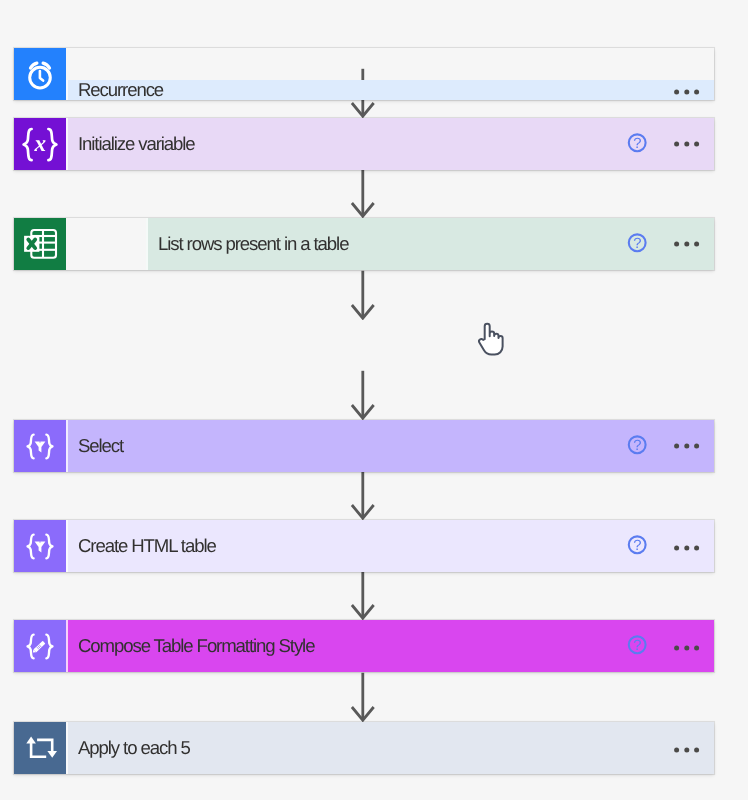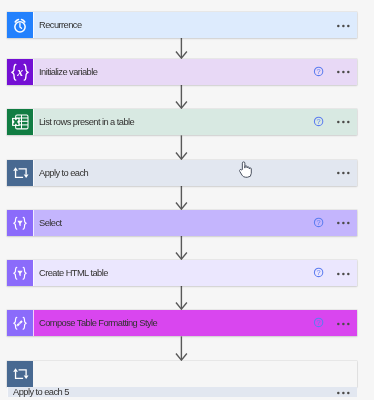--- a/index.html
+++ b/index.html
@@ -54,21 +54,21 @@
       </svg></div>
   <div class="arrow" style="top: 285.3px;"><svg width="14" height="25" viewBox="0 0 14 25">
         <path d="M6.4 0.4 L6.4 23.1" fill="none" stroke="#595959" stroke-width="1.4"></path>
         <path d="M0.95 17.5 L6.4 24.1 L11.85 17.5" fill="none" stroke="#595959" stroke-width="1.4" stroke-linecap="butt" stroke-linejoin="miter"></path>
       </svg></div>
   <div class="arrow" style="top: 336px;"><svg width="14" height="25" viewBox="0 0 14 25">
         <path d="M6.4 0.4 L6.4 23.1" fill="none" stroke="#595959" stroke-width="1.4"></path>
         <path d="M0.95 17.5 L6.4 24.1 L11.85 17.5" fill="none" stroke="#595959" stroke-width="1.4" stroke-linecap="butt" stroke-linejoin="miter"></path>
       </svg></div>
 
-  <div class="card" style="top: 12px;">
+  <div class="card" style="top: 24px; align-items: flex-end;">
     <div class="icon-sq" style="background: rgb(35, 129, 253);">
         <svg width="20" height="20" viewBox="0 0 20 20">
           <g fill="none" stroke="#fff" stroke-linecap="round">
             <circle cx="10" cy="11.8" r="5.15" stroke-width="1.5"></circle>
             <path d="M5.25 7.0 A5.1 5.1 0 0 1 8.45 4.55" stroke-width="1.6"></path>
             <path d="M14.75 7.0 A5.1 5.1 0 0 0 11.55 4.55" stroke-width="1.6"></path>
           </g>
           <path d="M9.95 8.5 L9.95 12.0 L11.55 13.3" fill="none" stroke="#fff" stroke-width="1.3" stroke-linecap="round" stroke-linejoin="round"></path>
         </svg>
       </div>
@@ -129,184 +129,157 @@
               <path d="M5.35 13.9 L17.7 13.9"></path>
             </g>
             <rect x="1.75" y="6.9" width="7.65" height="8.0" fill="#fff"></rect>
             <g stroke="#117d43" stroke-width="1.9" stroke-linecap="round">
               <path d="M3.85 8.75 L7.3 13.05"></path>
               <path d="M7.3 8.75 L3.85 13.05"></path>
             </g>
           </g>
         </svg>
       </div>
-    <div class="card-body" style="background: rgb(216, 233, 226);">
+    <div class="card-body" style="background: rgb(216, 233, 226); margin-left: 40px;">
       <span class="card-title">List rows present in a table</span>
       <div class="right-tools">
         <div class="help">
             <svg width="12" height="12" viewBox="0 0 12 12">
               <circle cx="6.6" cy="6.4" r="4.2" fill="none" stroke="#5b7cf0" stroke-width="1.05"></circle>
               <text x="6.65" y="9.1" font-family="Liberation Sans, sans-serif" font-size="7.4" fill="#5b7cf0" text-anchor="middle">?</text>
             </svg>
           </div>
         <div class="ell">
             <svg width="16" height="4" viewBox="0 0 16 4">
               <circle cx="2.3" cy="2" r="1.25" fill="#4b4a48"></circle>
               <circle cx="7.4" cy="2" r="1.25" fill="#4b4a48"></circle>
               <circle cx="12.3" cy="2" r="1.25" fill="#4b4a48"></circle>
             </svg>
           </div>
       </div>
     </div>
   </div>
 
-  <div class="card" style="top: 159.6px;">
+
+  <div class="card" style="top: 209.8px;">
+    <div class="icon-sq" style="background: rgb(139, 107, 251);">
+        <svg width="20" height="20" viewBox="0 0 20 20">
+          <g transform="translate(10,10) scale(0.76) translate(-10,-10)">
+            <g fill="none" stroke="#fff" stroke-width="1.55" stroke-linecap="round" stroke-linejoin="round">
+              <path d="M5.8 2.5 C3.7 2.5 4.3 6.1 3.85 8.3 C3.6 9.4 2.6 10.0 1.8 10.3 C2.6 10.6 3.6 11.2 3.85 12.3 C4.3 14.5 3.7 18.1 5.8 18.1"></path>
+              <path d="M14.2 2.5 C16.3 2.5 15.7 6.1 16.15 8.3 C16.4 9.4 17.4 10.0 18.2 10.3 C17.4 10.6 16.4 11.2 16.15 12.3 C15.7 14.5 16.3 18.1 14.2 18.1"></path>
+            </g>
+          </g>
+          <path d="M7.3 7.7 L12.7 7.7 L10.7 10.5 L10.7 13.3 L9.3 12.3 L9.3 10.5 Z" fill="#fff"></path>
+          <path d="M9.6 7.7 L10.4 7.7 L10.0 8.5 Z" fill="#8b6bfb"></path>
+        </svg>
+      </div>
+    <div class="card-body" style="background: #c4b5fd;">
+      <span class="card-title">Select</span>
+      <div class="right-tools">
+        <div class="help">
+            <svg width="12" height="12" viewBox="0 0 12 12">
+              <circle cx="6.6" cy="6.4" r="4.2" fill="none" stroke="#5b7cf0" stroke-width="1.05"></circle>
+              <text x="6.65" y="9.1" font-family="Liberation Sans, sans-serif" font-size="7.4" fill="#5b7cf0" text-anchor="middle">?</text>
+            </svg>
+          </div>
+        <div class="ell">
+            <svg width="16" height="4" viewBox="0 0 16 4">
+              <circle cx="2.3" cy="2" r="1.25" fill="#4b4a48"></circle>
+              <circle cx="7.4" cy="2" r="1.25" fill="#4b4a48"></circle>
+              <circle cx="12.3" cy="2" r="1.25" fill="#4b4a48"></circle>
+            </svg>
+          </div>
+      </div>
+    </div>
+  </div>
+
+  <div class="card" style="top: 260.1px;">
+    <div class="icon-sq" style="background: rgb(139, 107, 251);">
+        <svg width="20" height="20" viewBox="0 0 20 20">
+          <g transform="translate(10,10) scale(0.76) translate(-10,-10)">
+            <g fill="none" stroke="#fff" stroke-width="1.55" stroke-linecap="round" stroke-linejoin="round">
+              <path d="M5.8 2.5 C3.7 2.5 4.3 6.1 3.85 8.3 C3.6 9.4 2.6 10.0 1.8 10.3 C2.6 10.6 3.6 11.2 3.85 12.3 C4.3 14.5 3.7 18.1 5.8 18.1"></path>
+              <path d="M14.2 2.5 C16.3 2.5 15.7 6.1 16.15 8.3 C16.4 9.4 17.4 10.0 18.2 10.3 C17.4 10.6 16.4 11.2 16.15 12.3 C15.7 14.5 16.3 18.1 14.2 18.1"></path>
+            </g>
+          </g>
+          <path d="M7.3 7.7 L12.7 7.7 L10.7 10.5 L10.7 13.3 L9.3 12.3 L9.3 10.5 Z" fill="#fff"></path>
+          <path d="M9.6 7.7 L10.4 7.7 L10.0 8.5 Z" fill="#8b6bfb"></path>
+        </svg>
+      </div>
+    <div class="card-body" style="background: rgb(235, 231, 254);">
+      <span class="card-title">Create HTML table</span>
+      <div class="right-tools">
+        <div class="help">
+            <svg width="12" height="12" viewBox="0 0 12 12">
+              <circle cx="6.6" cy="6.4" r="4.2" fill="none" stroke="#5b7cf0" stroke-width="1.05"></circle>
+              <text x="6.65" y="9.1" font-family="Liberation Sans, sans-serif" font-size="7.4" fill="#5b7cf0" text-anchor="middle">?</text>
+            </svg>
+          </div>
+        <div class="ell">
+            <svg width="16" height="4" viewBox="0 0 16 4">
+              <circle cx="2.3" cy="2" r="1.25" fill="#4b4a48"></circle>
+              <circle cx="7.4" cy="2" r="1.25" fill="#4b4a48"></circle>
+              <circle cx="12.3" cy="2" r="1.25" fill="#4b4a48"></circle>
+            </svg>
+          </div>
+      </div>
+    </div>
+  </div>
+
+  <div class="card" style="top: 310.3px;">
+    <div class="icon-sq" style="background: rgb(139, 107, 251);">
+        <svg width="20" height="20" viewBox="0 0 20 20">
+          <g transform="translate(10,10) scale(0.76) translate(-10,-10)">
+            <g fill="none" stroke="#fff" stroke-width="1.55" stroke-linecap="round" stroke-linejoin="round">
+              <path d="M5.8 2.5 C3.7 2.5 4.3 6.1 3.85 8.3 C3.6 9.4 2.6 10.0 1.8 10.3 C2.6 10.6 3.6 11.2 3.85 12.3 C4.3 14.5 3.7 18.1 5.8 18.1"></path>
+              <path d="M14.2 2.5 C16.3 2.5 15.7 6.1 16.15 8.3 C16.4 9.4 17.4 10.0 18.2 10.3 C17.4 10.6 16.4 11.2 16.15 12.3 C15.7 14.5 16.3 18.1 14.2 18.1"></path>
+            </g>
+          </g>
+          <g transform="rotate(-43 10 10)">
+            <rect x="6.4" y="9.0" width="6.4" height="2.0" rx="0.35" fill="#fff"></rect>
+            <path d="M6.4 9.0 L5.15 10.0 L6.4 11.0 Z" fill="#fff"></path>
+            <path d="M8.5 9.0 L8.5 11.0 M9.3 9.0 L9.3 11.0 M10.1 9.0 L10.1 11.0" stroke="#8b6bfb" stroke-width="0.34"></path>
+          </g>
+        </svg>
+      </div>
+    <div class="card-body" style="background: #d946ef;">
+      <span class="card-title">Compose Table Formatting Style</span>
+      <div class="right-tools">
+        <div class="help">
+            <svg width="12" height="12" viewBox="0 0 12 12">
+              <circle cx="6.6" cy="6.4" r="4.2" fill="none" stroke="#5b7cf0" stroke-width="1.05"></circle>
+              <text x="6.65" y="9.1" font-family="Liberation Sans, sans-serif" font-size="7.4" fill="#5b7cf0" text-anchor="middle">?</text>
+            </svg>
+          </div>
+        <div class="ell">
+            <svg width="16" height="4" viewBox="0 0 16 4">
+              <circle cx="2.3" cy="2" r="1.25" fill="#4b4a48"></circle>
+              <circle cx="7.4" cy="2" r="1.25" fill="#4b4a48"></circle>
+              <circle cx="12.3" cy="2" r="1.25" fill="#4b4a48"></circle>
+            </svg>
+          </div>
+      </div>
+    </div>
+  </div>
+
+  <div class="card" style="top: 361px;">
     <div class="icon-sq" style="background: rgb(72, 105, 145);">
         <svg width="18" height="16" viewBox="0 0 18 16">
           <g transform="translate(1.5,0)">
             <g fill="none" stroke="#fff" stroke-width="1.3" stroke-linejoin="miter">
               <path d="M3.05 5.4 L3.05 12.35 L10.6 12.35"></path>
               <path d="M6.05 3.95 L13.6 3.95 L13.6 9.5"></path>
             </g>
             <path d="M3.05 2.3 L5.45 5.7 L0.65 5.7 Z" fill="#fff"></path>
             <path d="M13.6 12.9 L16.0 9.5 L11.2 9.5 Z" fill="#fff"></path>
           </g>
         </svg>
       </div>
     <div class="card-body" style="background: rgb(226, 231, 240);">
-      <span class="card-title">Apply to each</span>
-      <div class="right-tools">
-
-        <div class="ell">
-            <svg width="16" height="4" viewBox="0 0 16 4">
-              <circle cx="2.3" cy="2" r="1.25" fill="#4b4a48"></circle>
-              <circle cx="7.4" cy="2" r="1.25" fill="#4b4a48"></circle>
-              <circle cx="12.3" cy="2" r="1.25" fill="#4b4a48"></circle>
-            </svg>
-          </div>
-      </div>
-    </div>
-  </div>
-
-  <div class="card" style="top: 209.8px;">
-    <div class="icon-sq" style="background: rgb(139, 107, 251);">
-        <svg width="20" height="20" viewBox="0 0 20 20">
-          <g transform="translate(10,10) scale(0.76) translate(-10,-10)">
-            <g fill="none" stroke="#fff" stroke-width="1.55" stroke-linecap="round" stroke-linejoin="round">
-              <path d="M5.8 2.5 C3.7 2.5 4.3 6.1 3.85 8.3 C3.6 9.4 2.6 10.0 1.8 10.3 C2.6 10.6 3.6 11.2 3.85 12.3 C4.3 14.5 3.7 18.1 5.8 18.1"></path>
-              <path d="M14.2 2.5 C16.3 2.5 15.7 6.1 16.15 8.3 C16.4 9.4 17.4 10.0 18.2 10.3 C17.4 10.6 16.4 11.2 16.15 12.3 C15.7 14.5 16.3 18.1 14.2 18.1"></path>
-            </g>
-          </g>
-          <path d="M7.3 7.7 L12.7 7.7 L10.7 10.5 L10.7 13.3 L9.3 12.3 L9.3 10.5 Z" fill="#fff"></path>
-          <path d="M9.6 7.7 L10.4 7.7 L10.0 8.5 Z" fill="#8b6bfb"></path>
-        </svg>
-      </div>
-    <div class="card-body" style="background: #c4b5fd;">
-      <span class="card-title">Select</span>
-      <div class="right-tools">
-        <div class="help">
-            <svg width="12" height="12" viewBox="0 0 12 12">
-              <circle cx="6.6" cy="6.4" r="4.2" fill="none" stroke="#5b7cf0" stroke-width="1.05"></circle>
-              <text x="6.65" y="9.1" font-family="Liberation Sans, sans-serif" font-size="7.4" fill="#5b7cf0" text-anchor="middle">?</text>
-            </svg>
-          </div>
-        <div class="ell">
-            <svg width="16" height="4" viewBox="0 0 16 4">
-              <circle cx="2.3" cy="2" r="1.25" fill="#4b4a48"></circle>
-              <circle cx="7.4" cy="2" r="1.25" fill="#4b4a48"></circle>
-              <circle cx="12.3" cy="2" r="1.25" fill="#4b4a48"></circle>
-            </svg>
-          </div>
-      </div>
-    </div>
-  </div>
-
-  <div class="card" style="top: 260.1px;">
-    <div class="icon-sq" style="background: rgb(139, 107, 251);">
-        <svg width="20" height="20" viewBox="0 0 20 20">
-          <g transform="translate(10,10) scale(0.76) translate(-10,-10)">
-            <g fill="none" stroke="#fff" stroke-width="1.55" stroke-linecap="round" stroke-linejoin="round">
-              <path d="M5.8 2.5 C3.7 2.5 4.3 6.1 3.85 8.3 C3.6 9.4 2.6 10.0 1.8 10.3 C2.6 10.6 3.6 11.2 3.85 12.3 C4.3 14.5 3.7 18.1 5.8 18.1"></path>
-              <path d="M14.2 2.5 C16.3 2.5 15.7 6.1 16.15 8.3 C16.4 9.4 17.4 10.0 18.2 10.3 C17.4 10.6 16.4 11.2 16.15 12.3 C15.7 14.5 16.3 18.1 14.2 18.1"></path>
-            </g>
-          </g>
-          <path d="M7.3 7.7 L12.7 7.7 L10.7 10.5 L10.7 13.3 L9.3 12.3 L9.3 10.5 Z" fill="#fff"></path>
-          <path d="M9.6 7.7 L10.4 7.7 L10.0 8.5 Z" fill="#8b6bfb"></path>
-        </svg>
-      </div>
-    <div class="card-body" style="background: rgb(235, 231, 254);">
-      <span class="card-title">Create HTML table</span>
-      <div class="right-tools">
-        <div class="help">
-            <svg width="12" height="12" viewBox="0 0 12 12">
-              <circle cx="6.6" cy="6.4" r="4.2" fill="none" stroke="#5b7cf0" stroke-width="1.05"></circle>
-              <text x="6.65" y="9.1" font-family="Liberation Sans, sans-serif" font-size="7.4" fill="#5b7cf0" text-anchor="middle">?</text>
-            </svg>
-          </div>
-        <div class="ell">
-            <svg width="16" height="4" viewBox="0 0 16 4">
-              <circle cx="2.3" cy="2" r="1.25" fill="#4b4a48"></circle>
-              <circle cx="7.4" cy="2" r="1.25" fill="#4b4a48"></circle>
-              <circle cx="12.3" cy="2" r="1.25" fill="#4b4a48"></circle>
-            </svg>
-          </div>
-      </div>
-    </div>
-  </div>
-
-  <div class="card" style="top: 310.3px;">
-    <div class="icon-sq" style="background: rgb(139, 107, 251);">
-        <svg width="20" height="20" viewBox="0 0 20 20">
-          <g transform="translate(10,10) scale(0.76) translate(-10,-10)">
-            <g fill="none" stroke="#fff" stroke-width="1.55" stroke-linecap="round" stroke-linejoin="round">
-              <path d="M5.8 2.5 C3.7 2.5 4.3 6.1 3.85 8.3 C3.6 9.4 2.6 10.0 1.8 10.3 C2.6 10.6 3.6 11.2 3.85 12.3 C4.3 14.5 3.7 18.1 5.8 18.1"></path>
-              <path d="M14.2 2.5 C16.3 2.5 15.7 6.1 16.15 8.3 C16.4 9.4 17.4 10.0 18.2 10.3 C17.4 10.6 16.4 11.2 16.15 12.3 C15.7 14.5 16.3 18.1 14.2 18.1"></path>
-            </g>
-          </g>
-          <g transform="rotate(-43 10 10)">
-            <rect x="6.4" y="9.0" width="6.4" height="2.0" rx="0.35" fill="#fff"></rect>
-            <path d="M6.4 9.0 L5.15 10.0 L6.4 11.0 Z" fill="#fff"></path>
-            <path d="M8.5 9.0 L8.5 11.0 M9.3 9.0 L9.3 11.0 M10.1 9.0 L10.1 11.0" stroke="#8b6bfb" stroke-width="0.34"></path>
-          </g>
-        </svg>
-      </div>
-    <div class="card-body" style="background: #d946ef;">
-      <span class="card-title">Compose Table Formatting Style</span>
-      <div class="right-tools">
-        <div class="help">
-            <svg width="12" height="12" viewBox="0 0 12 12">
-              <circle cx="6.6" cy="6.4" r="4.2" fill="none" stroke="#5b7cf0" stroke-width="1.05"></circle>
-              <text x="6.65" y="9.1" font-family="Liberation Sans, sans-serif" font-size="7.4" fill="#5b7cf0" text-anchor="middle">?</text>
-            </svg>
-          </div>
-        <div class="ell">
-            <svg width="16" height="4" viewBox="0 0 16 4">
-              <circle cx="2.3" cy="2" r="1.25" fill="#4b4a48"></circle>
-              <circle cx="7.4" cy="2" r="1.25" fill="#4b4a48"></circle>
-              <circle cx="12.3" cy="2" r="1.25" fill="#4b4a48"></circle>
-            </svg>
-          </div>
-      </div>
-    </div>
-  </div>
-
-  <div class="card" style="top: 361px; flex-direction: column;">
-    <div class="icon-sq" style="background: rgb(72, 105, 145);">
-        <svg width="18" height="16" viewBox="0 0 18 16">
-          <g transform="translate(1.5,0)">
-            <g fill="none" stroke="#fff" stroke-width="1.3" stroke-linejoin="miter">
-              <path d="M3.05 5.4 L3.05 12.35 L10.6 12.35"></path>
-              <path d="M6.05 3.95 L13.6 3.95 L13.6 9.5"></path>
-            </g>
-            <path d="M3.05 2.3 L5.45 5.7 L0.65 5.7 Z" fill="#fff"></path>
-            <path d="M13.6 12.9 L16.0 9.5 L11.2 9.5 Z" fill="#fff"></path>
-          </g>
-        </svg>
-      </div>
-    <div class="card-body" style="background: rgb(226, 231, 240);">
       <span class="card-title">Apply to each 5</span>
       <div class="right-tools">
 
         <div class="ell">
             <svg width="16" height="4" viewBox="0 0 16 4">
               <circle cx="2.3" cy="2" r="1.25" fill="#4b4a48"></circle>
               <circle cx="7.4" cy="2" r="1.25" fill="#4b4a48"></circle>
               <circle cx="12.3" cy="2" r="1.25" fill="#4b4a48"></circle>
             </svg>
           </div>

